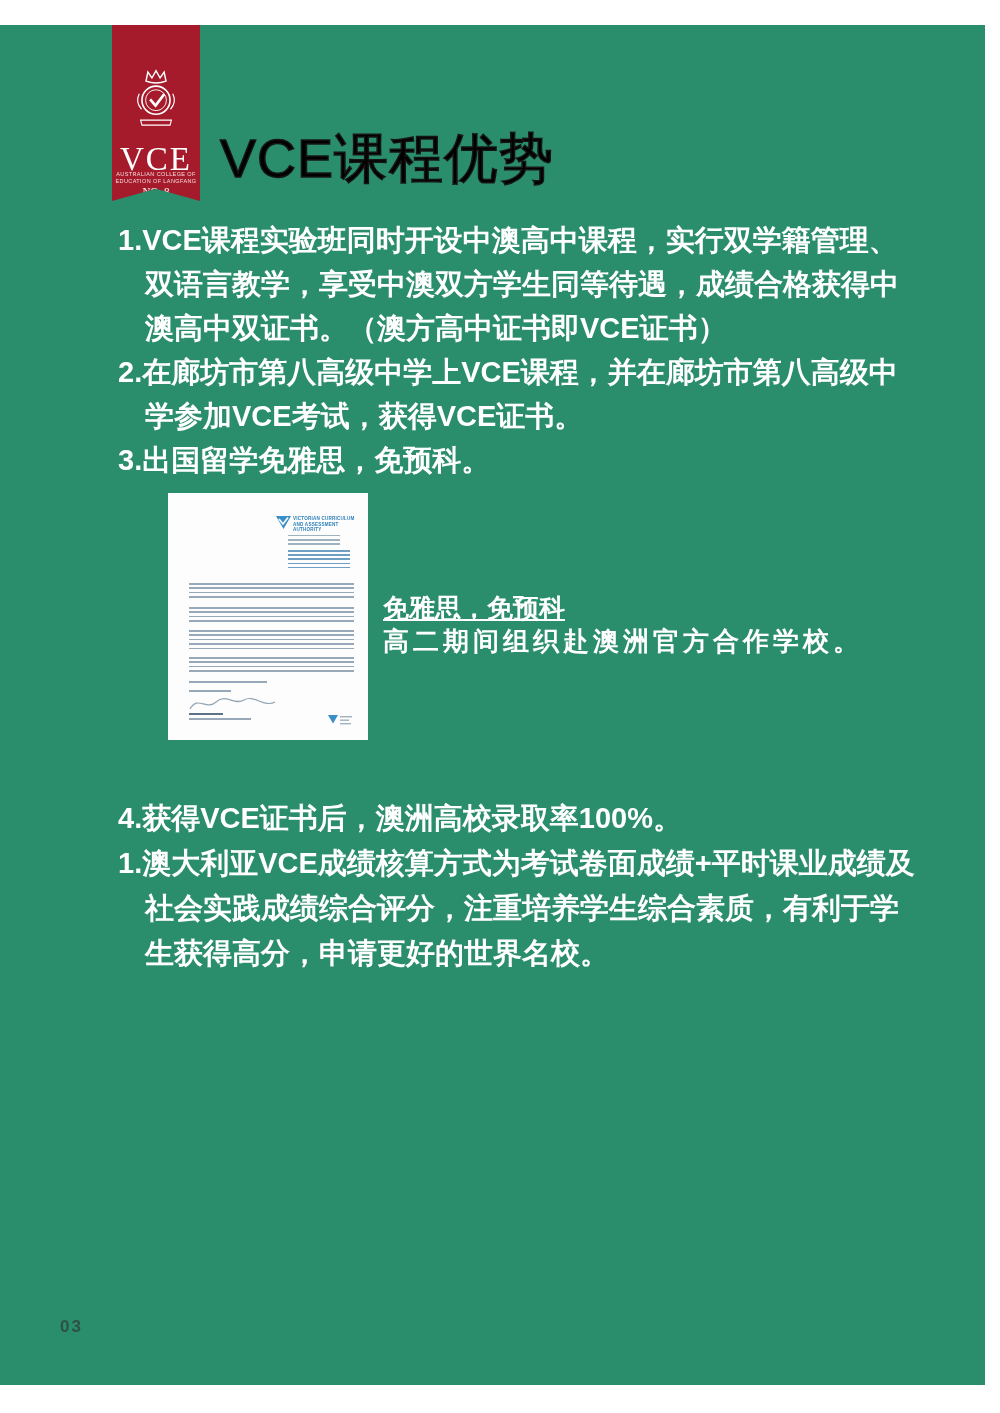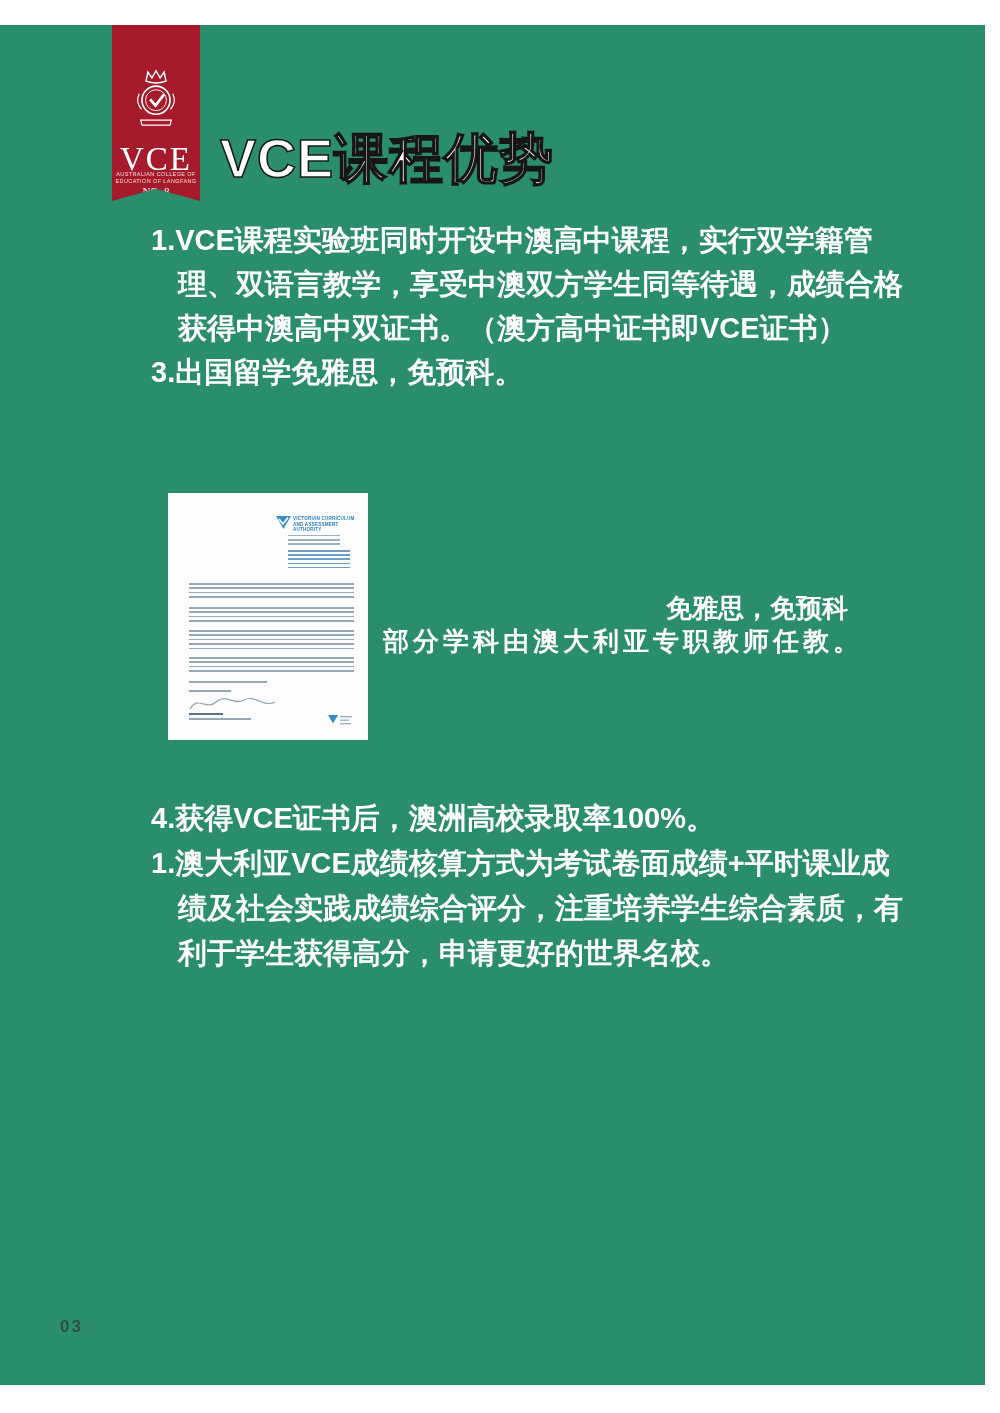--- a/index.html
+++ b/index.html
@@ -20,26 +20,26 @@
     position:absolute; left:0; right:0; top:116px;
     font-family:"Liberation Serif", serif; font-size:33px; letter-spacing:2px; color:#fff;
   }
   .badge-small { position:absolute; left:0; right:0; font-size:5.5px; letter-spacing:.4px; color:#f4d9dc; }
   .badge-line1 { top:146px; } .badge-line2 { top:153px; }
   .badge-no { position:absolute; left:0; right:0; top:160px; font-family:"Liberation Serif", serif; font-size:11px; color:#fff; }
   .badge-line3 { top:173px; }
   
   .page-title {
     position:absolute; left:220px; top:98px;
-    font-size:54px; font-weight:bold; color:#ffffff; letter-spacing:1px;
+    font-size:54px; font-weight:normal; color:#000000; letter-spacing:1px;
     -webkit-text-stroke:1.5px #161616;
   }
   
   .adv-list { position:absolute; left:118px; width:798px; color:#ffffff; font-weight:bold; font-size:29px; }
-  .adv-list .item { padding-left:27px; text-indent:-27px;margin-left:33px; }
+  .adv-list .item { padding-left:27px; text-indent:-27px; }
   .list-a { top:193px; line-height:44px; }
   .list-b { top:771px; line-height:45px; }
   
   .letter { position:absolute; left:168px; top:468px; width:200px; height:247px; background:#fdfdfd; }
   .letter-logo { position:absolute; left:108px; top:23px; }
   .letterhead { position:absolute; left:125px; top:23px; width:70px; color:#2d7fb8; font-weight:bold; font-size:4.6px; line-height:5.6px; letter-spacing:.2px; }
   .addr-gray { position:absolute; left:120px; top:42px; width:52px; height:12px;
     background:repeating-linear-gradient(to bottom,#9fb2c0 0 1.5px, transparent 1.5px 4.2px); }
   .addr-blue { position:absolute; left:120px; top:57px; width:62px; height:20px;
     background:repeating-linear-gradient(to bottom,#6d9ec4 0 1.5px, transparent 1.5px 4.2px); }
@@ -50,21 +50,21 @@
   .p3 { top:137px; height:22px; }
   .p4 { top:164px; height:17px; }
   .p5 { top:188px; height:3px;  width:78px; }
   .p6 { top:197px; height:3px;  width:42px; }
   .sig { position:absolute; left:18px; top:200px; }
   .name-line { position:absolute; left:21px; top:220px; width:34px; height:2.4px; background:#5e7486; }
   .role-line { position:absolute; left:21px; top:225px; width:62px; height:1.6px; background:#97a9b8; }
   .letter-footer-logo { position:absolute; right:14px; bottom:13px; }
   
   .caption { position:absolute; left:383px; top:567px; width:520px; color:#ffffff; font-weight:bold; font-size:26px; line-height:33px; }
-  .caption .c1 { text-align:right; padding-right:55px; }
+  .caption .c1 { text-align:left; padding-right:55px;text-decoration:underline; }
   .caption .c2 { letter-spacing:4px; white-space:nowrap; }
   
   .page-number { position:absolute; left:60px; top:1292px; font-size:17px; letter-spacing:2px; color:#2d5147; font-weight:bold;text-align:right; }
 </style>
 </head>
 <body>
 
 <div class="page">
 
   <div class="ribbon">
@@ -81,20 +81,21 @@
     <div class="badge-small badge-line1">AUSTRALIAN COLLEGE OF</div>
     <div class="badge-small badge-line2">EDUCATION OF LANGFANG</div>
     <div class="badge-no">NO. 8</div>
     <div class="badge-small badge-line3">MIDDLE SCHOOL</div>
   </div>
 
   <div class="page-title">VCE课程优势</div>
 
   <div class="adv-list list-a">
     <div class="item">1.VCE课程实验班同时开设中澳高中课程，实行双学籍管理、双语言教学，享受中澳双方学生同等待遇，成绩合格获得中澳高中双证书。（澳方高中证书即VCE证书）</div>
+    <div class="item">2.在廊坊市第八高级中学上VCE课程，并在廊坊市第八高级中学参加VCE考试，获得VCE证书。</div>
     <div class="item">3.出国留学免雅思，免预科。</div>
   </div>
 
   <div class="letter">
     <svg class="letter-logo" width="15" height="13" viewBox="0 0 15 13">
       <polygon points="0,0 15,0 7.5,13" fill="#3a8fc7"></polygon>
       <polyline points="3,3 7,8 12,1.5" fill="none" stroke="#ffffff" stroke-width="1.6"></polyline>
     </svg>
     <div class="letterhead">
       <div>VICTORIAN CURRICULUM</div>
@@ -116,21 +117,21 @@
     <svg class="letter-footer-logo" width="26" height="12" viewBox="0 0 26 12">
       <polygon points="0,0 10,0 5,8.5" fill="#3a8fc7"></polygon>
       <rect x="12" y="1" width="12" height="1.4" fill="#9fb2c0"></rect>
       <rect x="12" y="4.5" width="9" height="1.4" fill="#9fb2c0"></rect>
       <rect x="12" y="8" width="11" height="1.4" fill="#9fb2c0"></rect>
     </svg>
   </div>
 
   <div class="caption">
     <div class="c1">免雅思，免预科</div>
-    <div class="c2">部分学科由澳大利亚专职教师任教。</div>
+    <div class="c2">高二期间组织赴澳洲官方合作学校。</div>
   </div>
 
   <div class="adv-list list-b">
     <div class="item">4.获得VCE证书后，澳洲高校录取率100%。</div>
     <div class="item">1.澳大利亚VCE成绩核算方式为考试卷面成绩+平时课业成绩及社会实践成绩综合评分，注重培养学生综合素质，有利于学生获得高分，申请更好的世界名校。</div>
   </div>
 
   <div class="page-number">03</div>
 
 </div>

